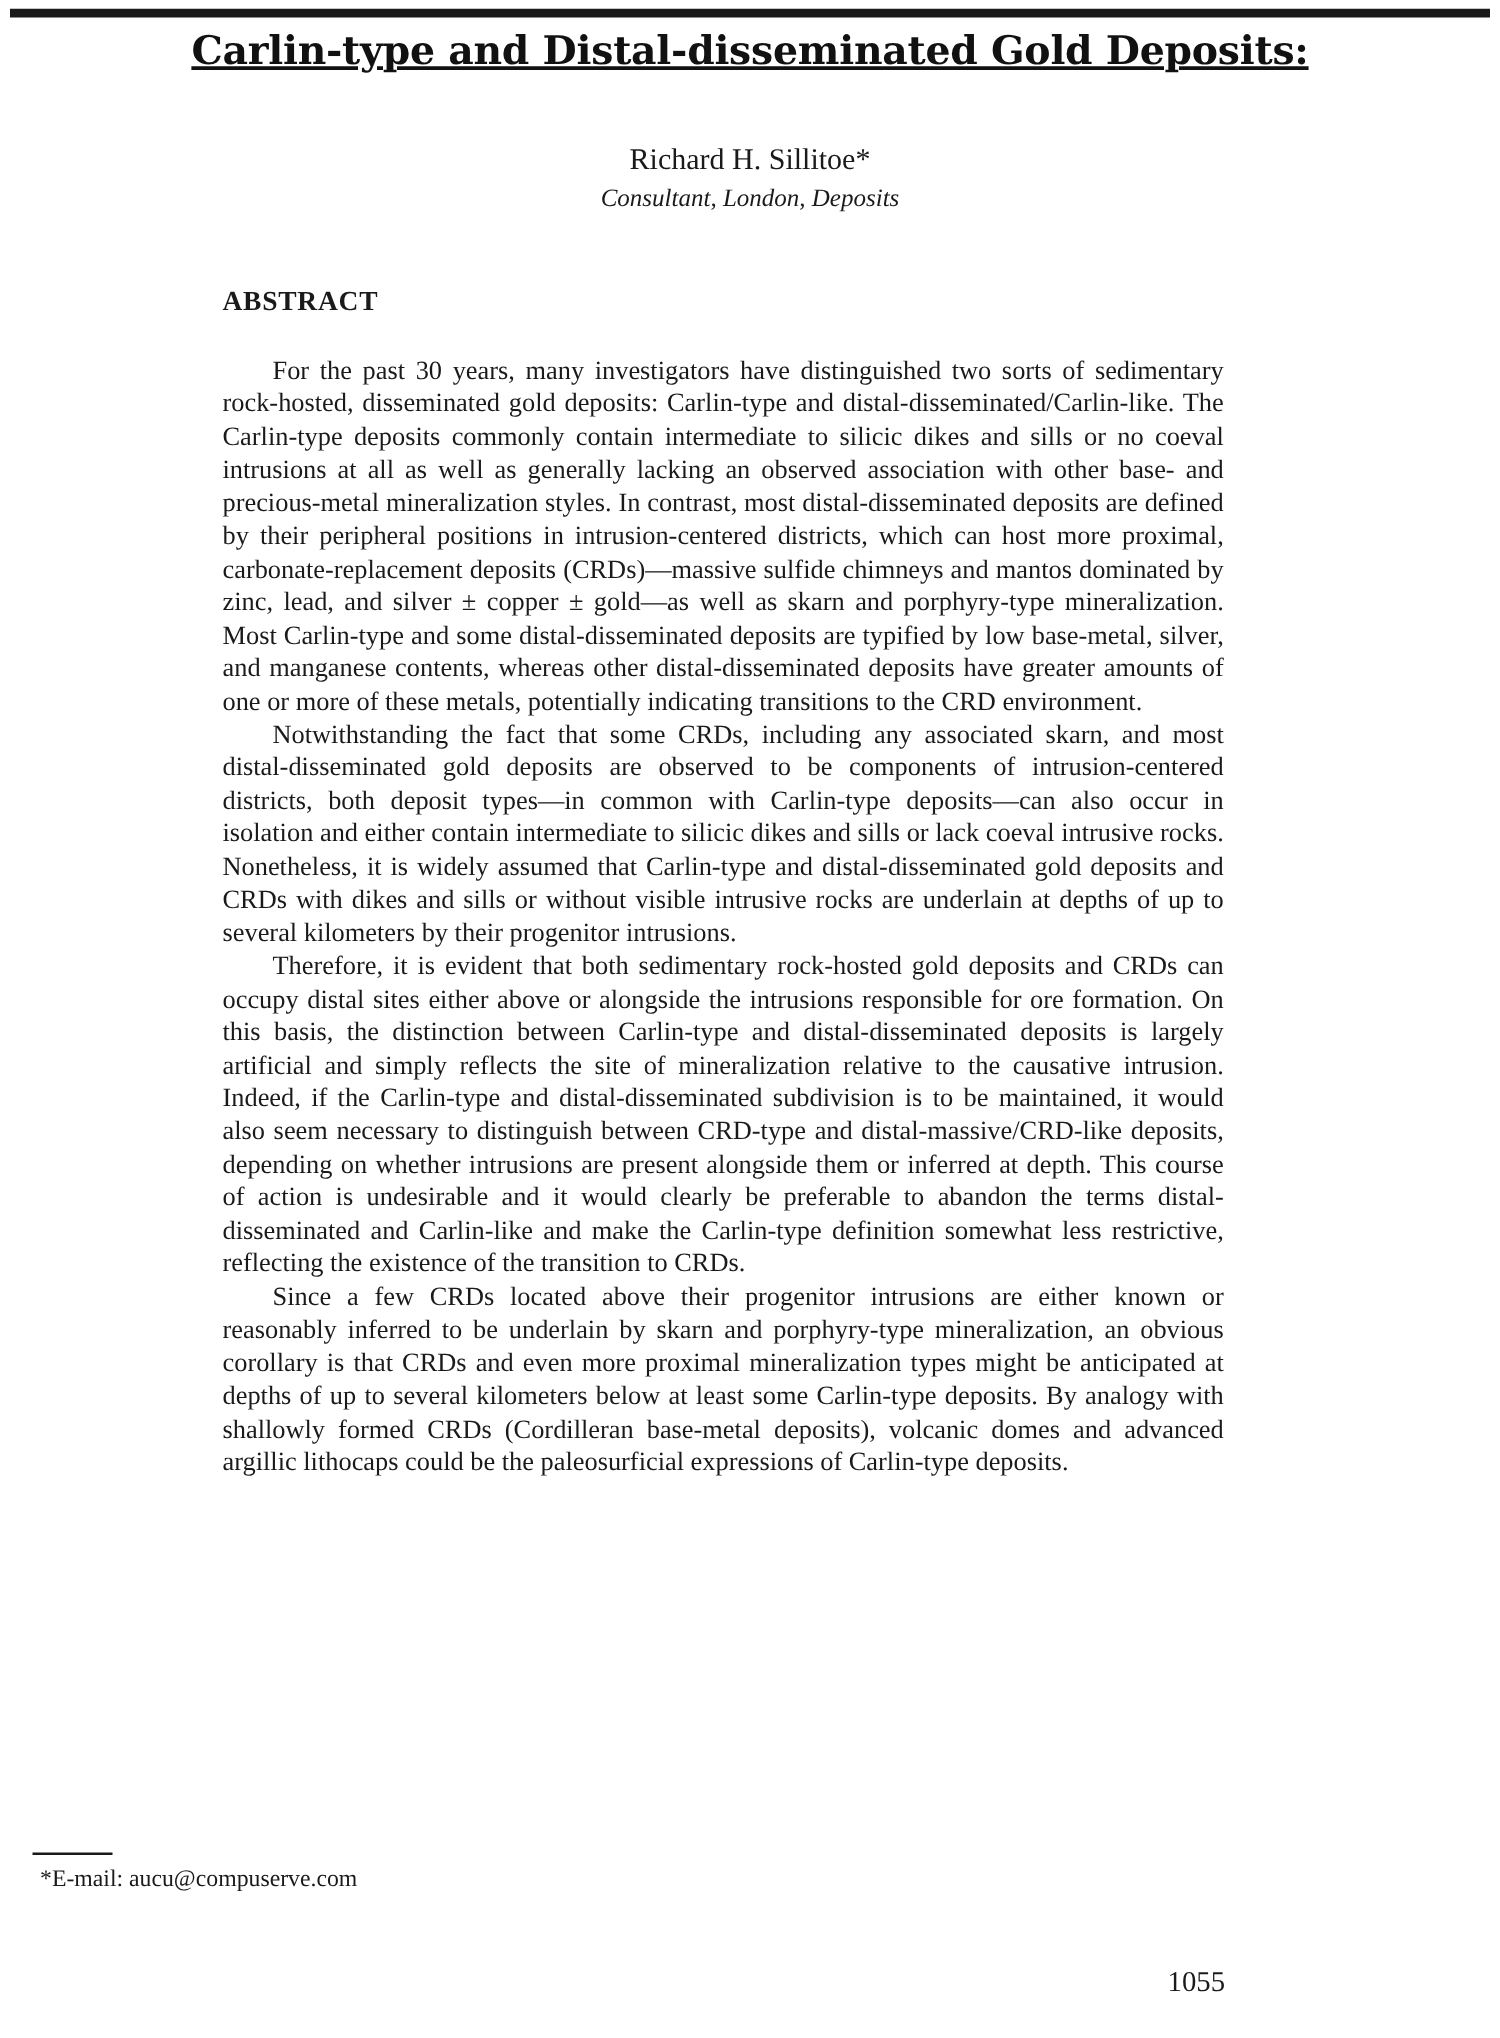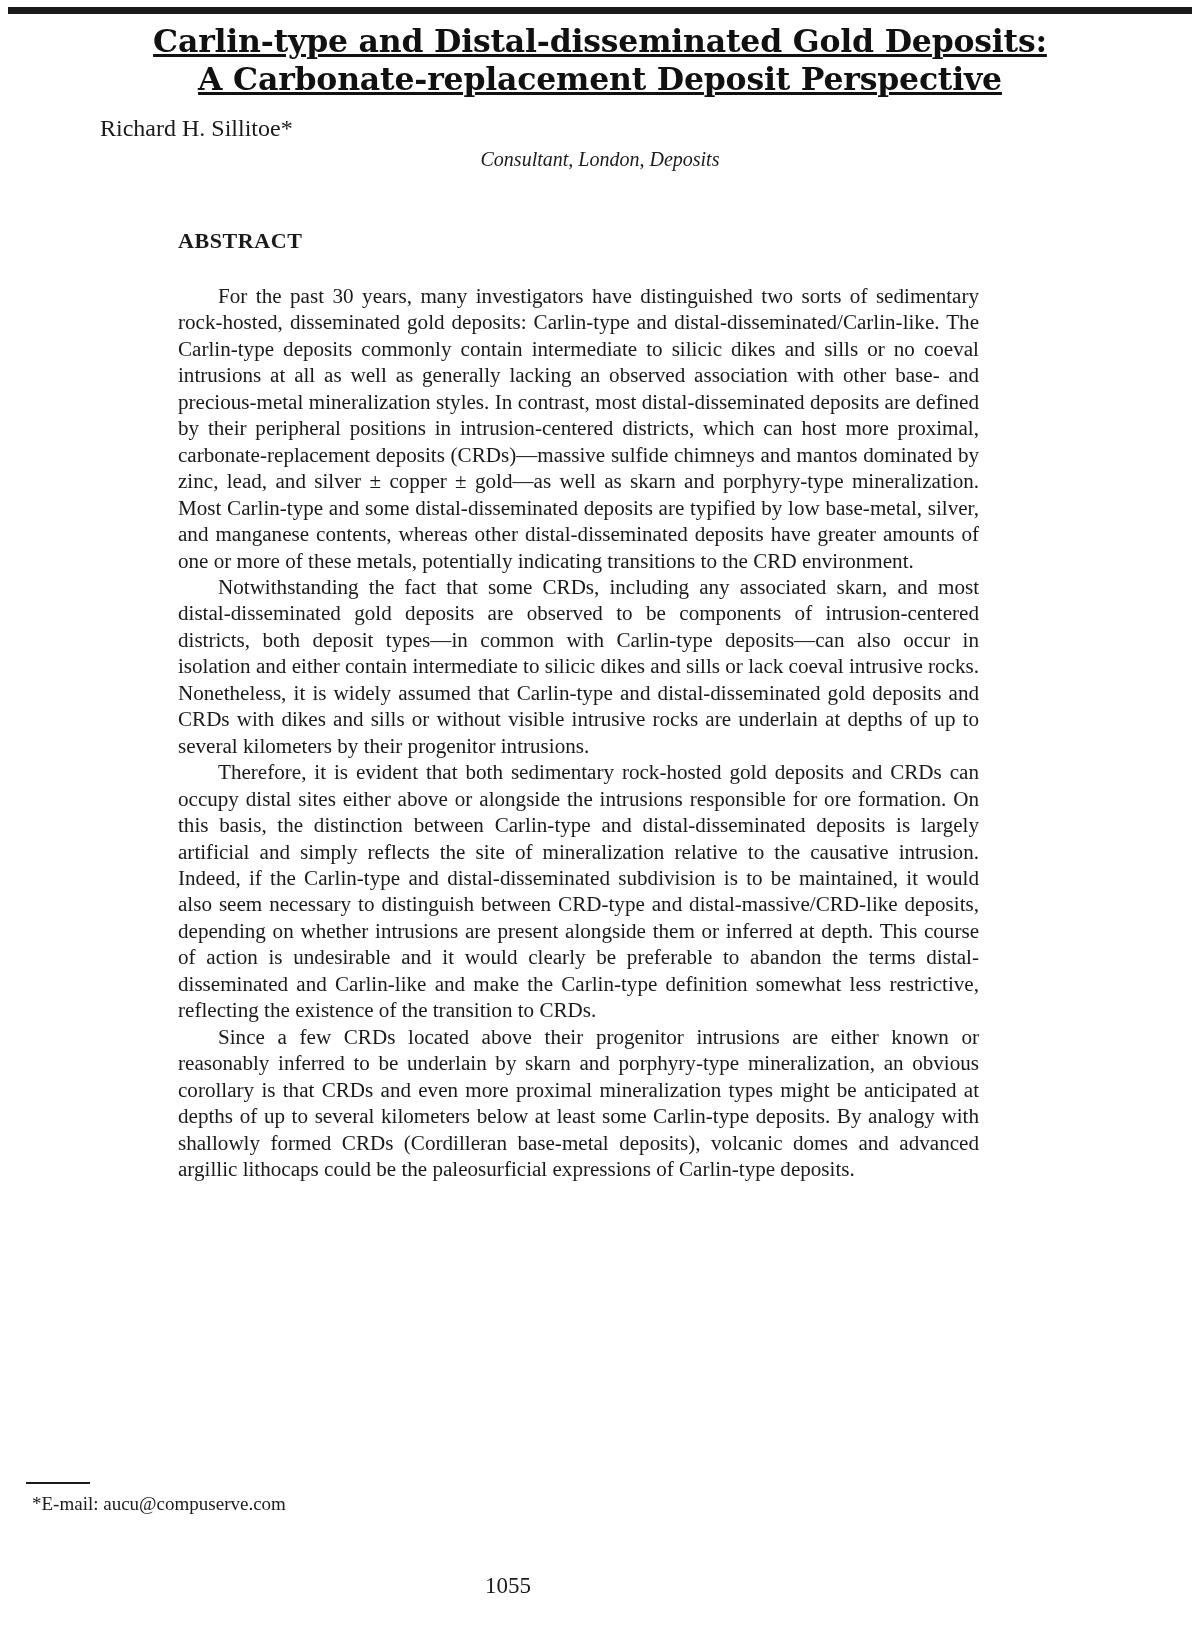--- a/index.html
+++ b/index.html
@@ -46,20 +46,21 @@
     letter-spacing: -0.2px;
     color: #111111;
     text-decoration: underline;
   }
 
   .author {
     position: absolute;
     left: 100px;
     top: 113px;
     width: 1000px;
+    text-align: center;
     font-size: 24px;
     line-height: 30px;
     color: #1a1a1a;
   }
   .affiliation {
     position: absolute;
     left: 100px;
     top: 146px;
     width: 1000px;
     text-align: center;
@@ -124,35 +125,33 @@
     width: 500px;
     font-size: 19px;
     line-height: 24px;
   }
 
   .page-number {
     position: absolute;
     left: 0;
     top: 1573px;
     width: 980px;
-    text-align: center;
+    text-align: right;
     font-size: 23px;
-    margin-left: 18px;
   }
 </style>
 </head>
 <body>
 
 <div class="page">
 
   <div class="top-rule"></div>
 
   <div class="title-block">
     <div class="title-line">Carlin-type and Distal-disseminated Gold Deposits:</div>
-    <div class="title-line">A Carbonate-replacement Deposit Perspective</div>
   </div>
 
   <div class="author">Richard H. Sillitoe*</div>
   <div class="affiliation">Consultant, London, Deposits</div>
 
   <div class="abstract-heading">ABSTRACT</div>
 
   <div class="abstract-body">
     <p>For the past 30 years, many investigators have distinguished two sorts of sedimentary rock-hosted, disseminated gold deposits: Carlin-type and distal-disseminated/Carlin-like. The Carlin-type deposits commonly contain intermediate to silicic dikes and sills or no coeval intrusions at all as well as generally lacking an observed association with other base- and precious-metal mineralization styles. In contrast, most distal-disseminated deposits are defined by their peripheral positions in intrusion-centered districts, which can host more proximal, carbonate-replacement deposits (CRDs)—massive sulfide chimneys and mantos dominated by zinc, lead, and silver ± copper ± gold—as well as skarn and porphyry-type mineralization. Most Carlin-type and some distal-disseminated deposits are typified by low base-metal, silver, and manganese contents, whereas other distal-disseminated deposits have greater amounts of one or more of these metals, potentially indicating transitions to the CRD environment.</p>
     <p>Notwithstanding the fact that some CRDs, including any associated skarn, and most distal-disseminated gold deposits are observed to be components of intrusion-centered districts, both deposit types—in common with Carlin-type deposits—can also occur in isolation and either contain intermediate to silicic dikes and sills or lack coeval intrusive rocks. Nonetheless, it is widely assumed that Carlin-type and distal-disseminated gold deposits and CRDs with dikes and sills or without visible intrusive rocks are underlain at depths of up to several kilometers by their progenitor intrusions.</p>

